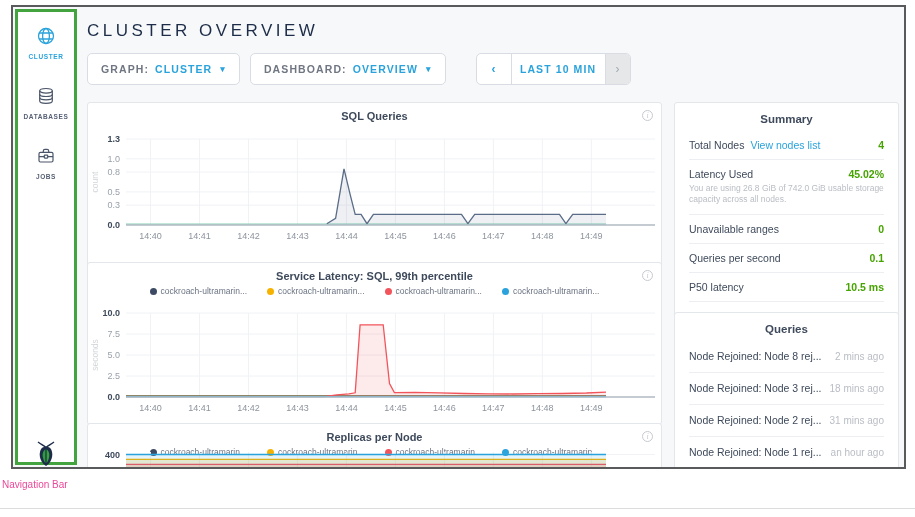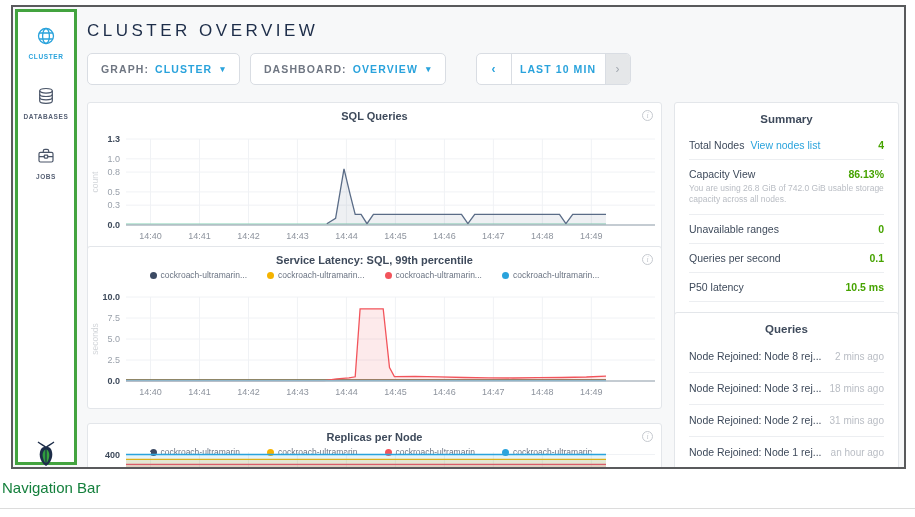--- a/index.html
+++ b/index.html
@@ -63,21 +63,21 @@
   .slabel { color:#3e4a5b; }
   .slink { color:#2aa3dc; margin-left:6px; text-decoration:none; cursor:pointer; }
   .sval { margin-left:auto; font-weight:bold; color:#46a300; }
   .snote { width:100%; font-size:8.5px; color:#b9bdc4; line-height:1.35; margin-top:3px; }
   .erow { display:flex; align-items:center; padding:9px 0 10px 0; border-bottom:1px solid #eceef1; }
   .etext { font-size:10.5px; color:#3e4a5b; white-space:nowrap; overflow:hidden;
     text-overflow:clip; max-width:150px; }
   .etime { margin-left:auto; font-size:10px; color:#b9bdc4; white-space:nowrap; }
 
   
-  .caption { position:absolute; left:2px; top:479px; font-size:15px; color:#15803d; }
+  .caption { position:absolute; left:2px; top:479px; font-size:10px; color:#ec4899; }
   .bottom-rule { position:absolute; left:0; top:508px; width:915px; height:1px; background:#dcdcdc; }
 </style>
 </head>
 <body>
 
 <div class="frame">
 
   <div class="navbox">
     <div class="nav-inner">
       <div class="nav-item cluster">
@@ -179,21 +179,21 @@
         <text x="32" y="103.0" text-anchor="end" font-size="9" font-weight="bold" fill="#3e4a5b">0.0</text>
         <text x="32" y="83.2" text-anchor="end" font-size="9" font-weight="normal" fill="#9aa1ab">0.3</text>
         <text x="32" y="69.9" text-anchor="end" font-size="9" font-weight="normal" fill="#9aa1ab">0.5</text>
         <text x="32" y="50.1" text-anchor="end" font-size="9" font-weight="normal" fill="#9aa1ab">0.8</text>
         <text x="32" y="36.8" text-anchor="end" font-size="9" font-weight="normal" fill="#9aa1ab">1.0</text>
         <text x="32" y="17.0" text-anchor="end" font-size="9" font-weight="bold" fill="#3e4a5b">1.3</text>
         <text x="10" y="57" text-anchor="middle" font-size="8.5" fill="#d3d6da" transform="rotate(-90 10 57)">count</text>
       </svg>
   </div>
 
-  <div class="card chart-card" style="top:239px;height:163px;">
+  <div class="card chart-card" style="top:255px;height:163px;">
     <div class="chart-title">Service Latency: SQL, 99th percentile</div>
     <div class="info-icon">i</div>
     <div class="legend">
       <span class="li">
         <span class="dot" style="background: rgb(60, 74, 99);"></span>
         <span class="ll">cockroach-ultramarin...</span>
       </span>
       <span class="li">
         <span class="dot" style="background: rgb(245, 179, 0);"></span>
         <span class="ll">cockroach-ultramarin...</span>
@@ -305,22 +305,22 @@
   </div>
 
   <div class="card side-card" style="top:95px;height:228px;">
     <div class="side-title">Summary</div>
     <div class="srow">
       <span class="slabel">Total Nodes</span>
       <a class="slink">View nodes list</a>
       <span class="sval">4</span>
     </div>
     <div class="srow">
-      <span class="slabel">Capacity View</span>
-      <span class="sval">86.13%</span>
+      <span class="slabel">Latency Used</span>
+      <span class="sval">45.02%</span>
       <span class="snote">You are using 26.8 GiB of 742.0 GiB usable storage capacity across all nodes.</span>
     </div>
     <div class="srow">
       <span class="slabel">Unavailable ranges</span>
       <span class="sval">0</span>
     </div>
     <div class="srow">
       <span class="slabel">Queries per second</span>
       <span class="sval">0.1</span>
     </div>

